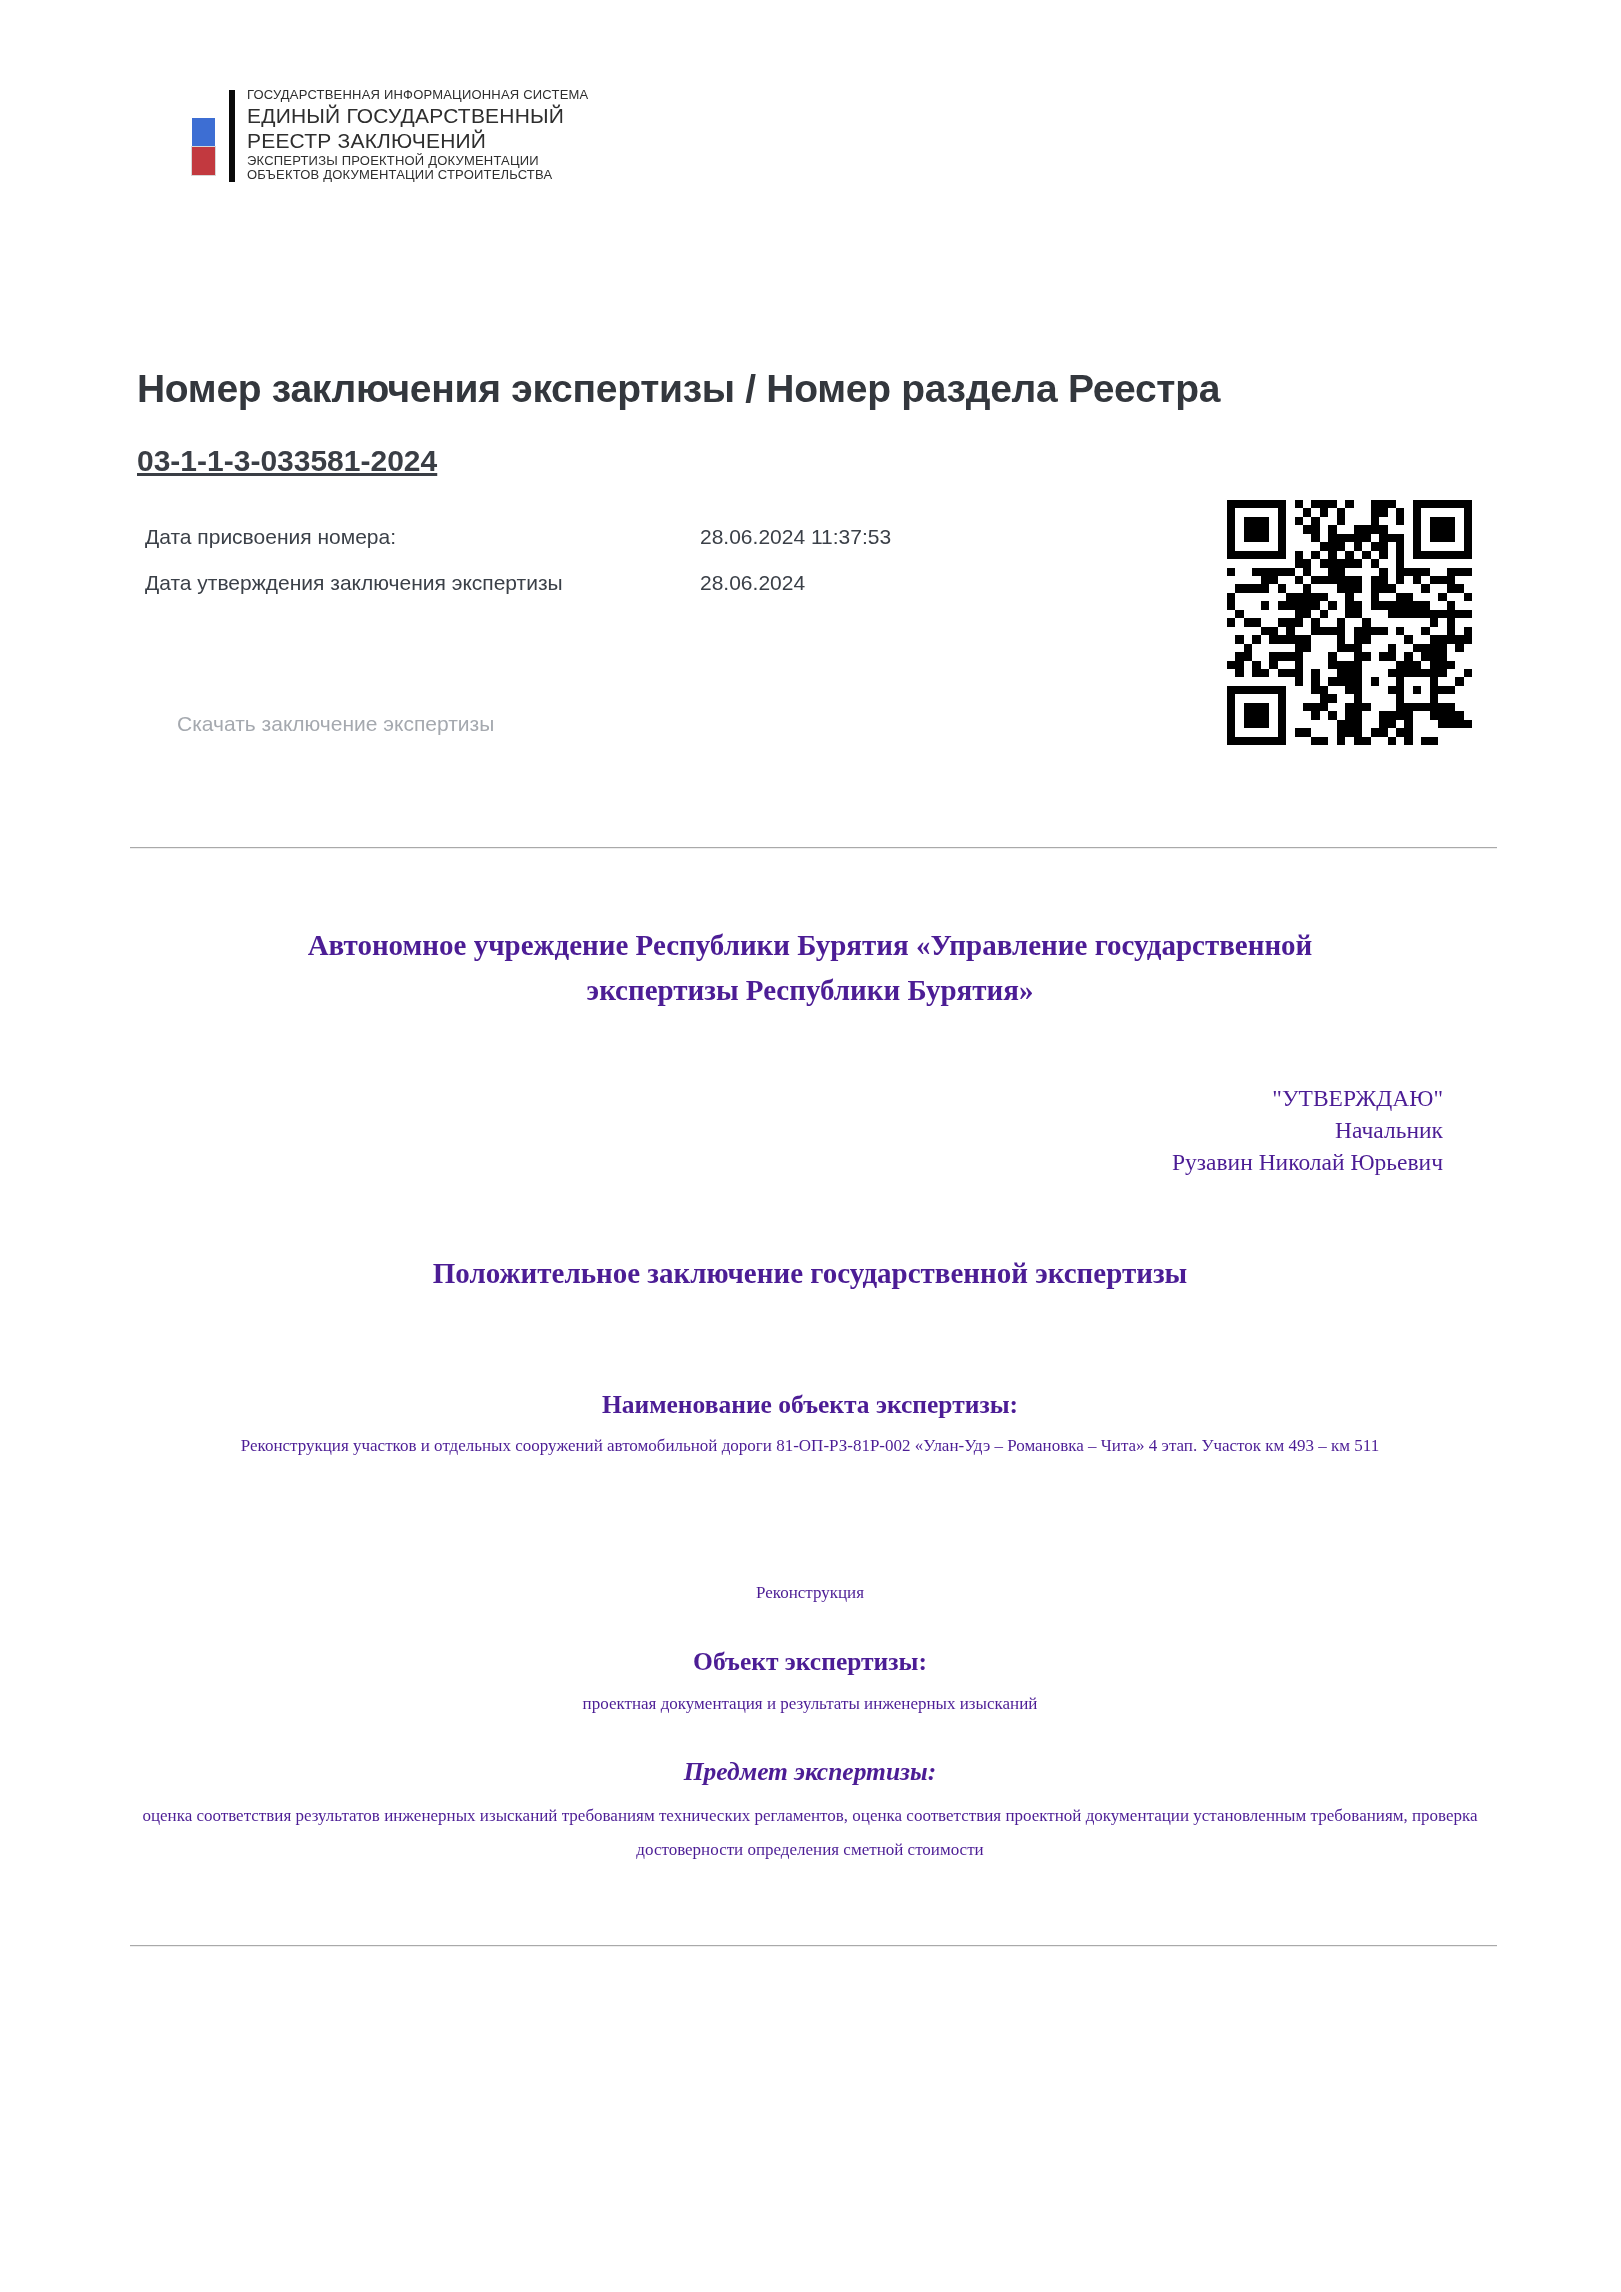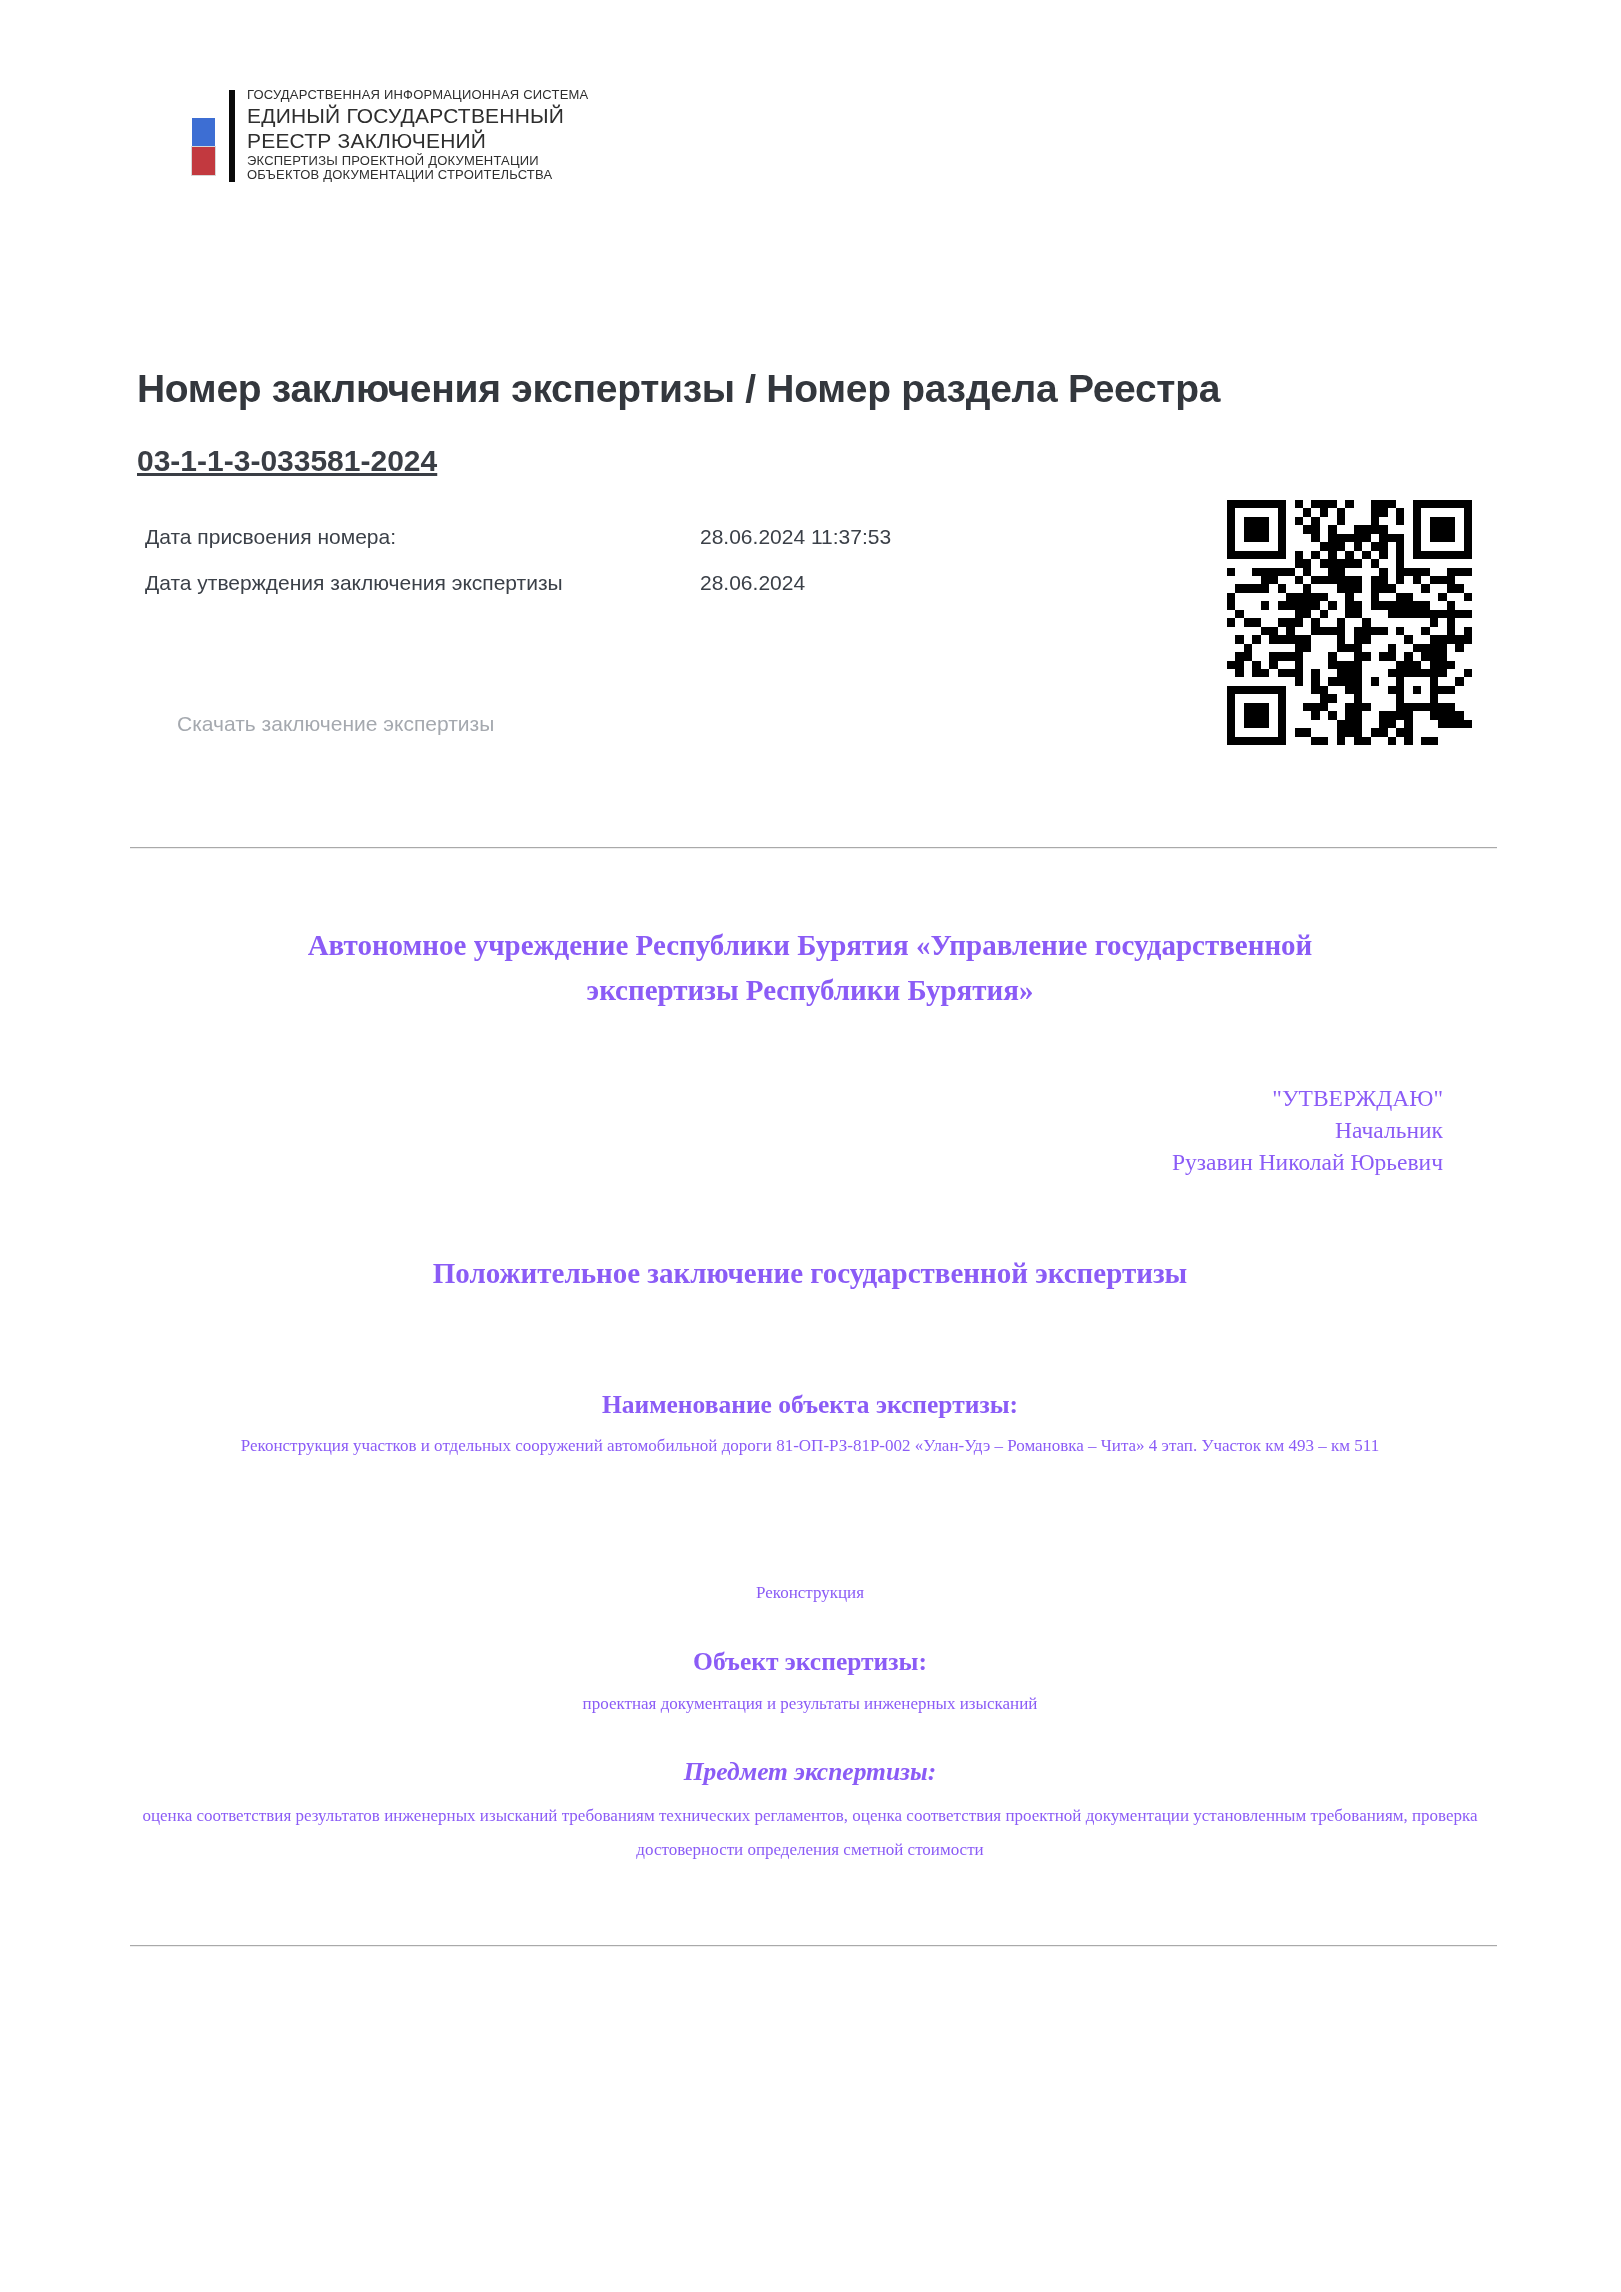--- a/index.html
+++ b/index.html
@@ -44,21 +44,21 @@
   .qr { position: absolute; left: 1227px; top: 500px; width: 245px; height: 245px; }
 
   .divider {
     position: absolute; left: 130px; width: 1367px; height: 2px;
     background: #a9a9a9; border-bottom: 1px solid #eeeeee;
   }
   .divider-top { top: 847px; }
   .divider-bottom { top: 1945px; }
 
   
-  .doc { font-family: "Liberation Serif", serif; color: #8b5cf6; }
+  .doc { font-family: "Liberation Serif", serif; color: #4c1d95; }
   .org-heading {
     position: absolute; left: 129px; top: 923px; width: 1362px;
     text-align: center; font-size: 29px; font-weight: 700; line-height: 45px;
   }
   .org-heading .inner { display: inline-block; max-width: 1098px; }
   .approval {
     position: absolute; right: 178px; top: 1082px;
     text-align: right; font-size: 23.5px; line-height: 32px;
   }
   .doc-title {

